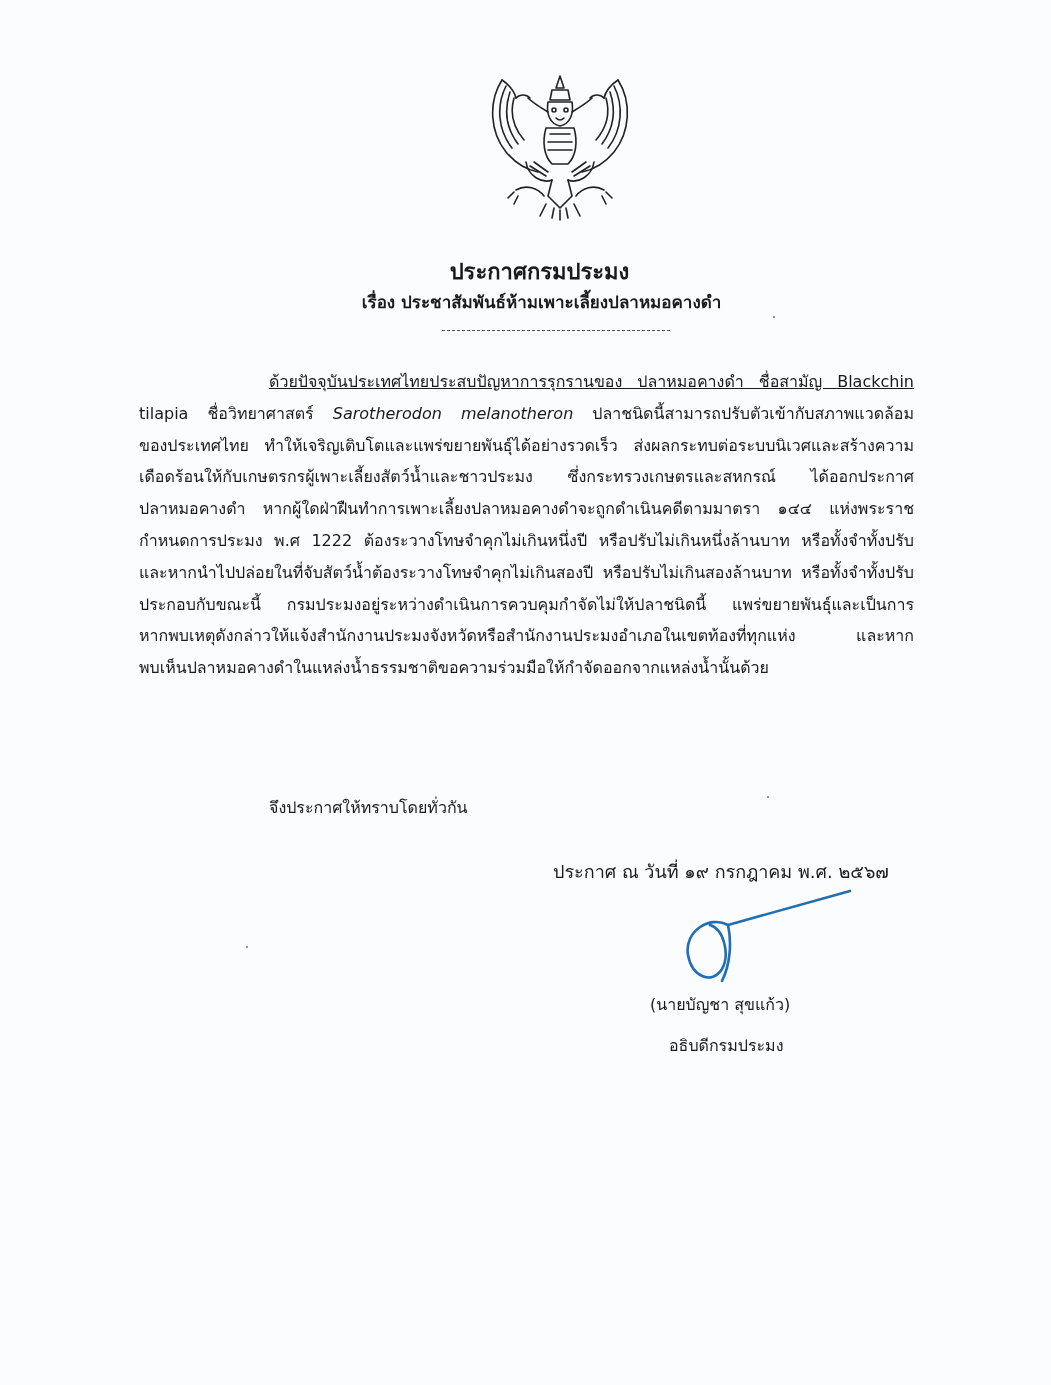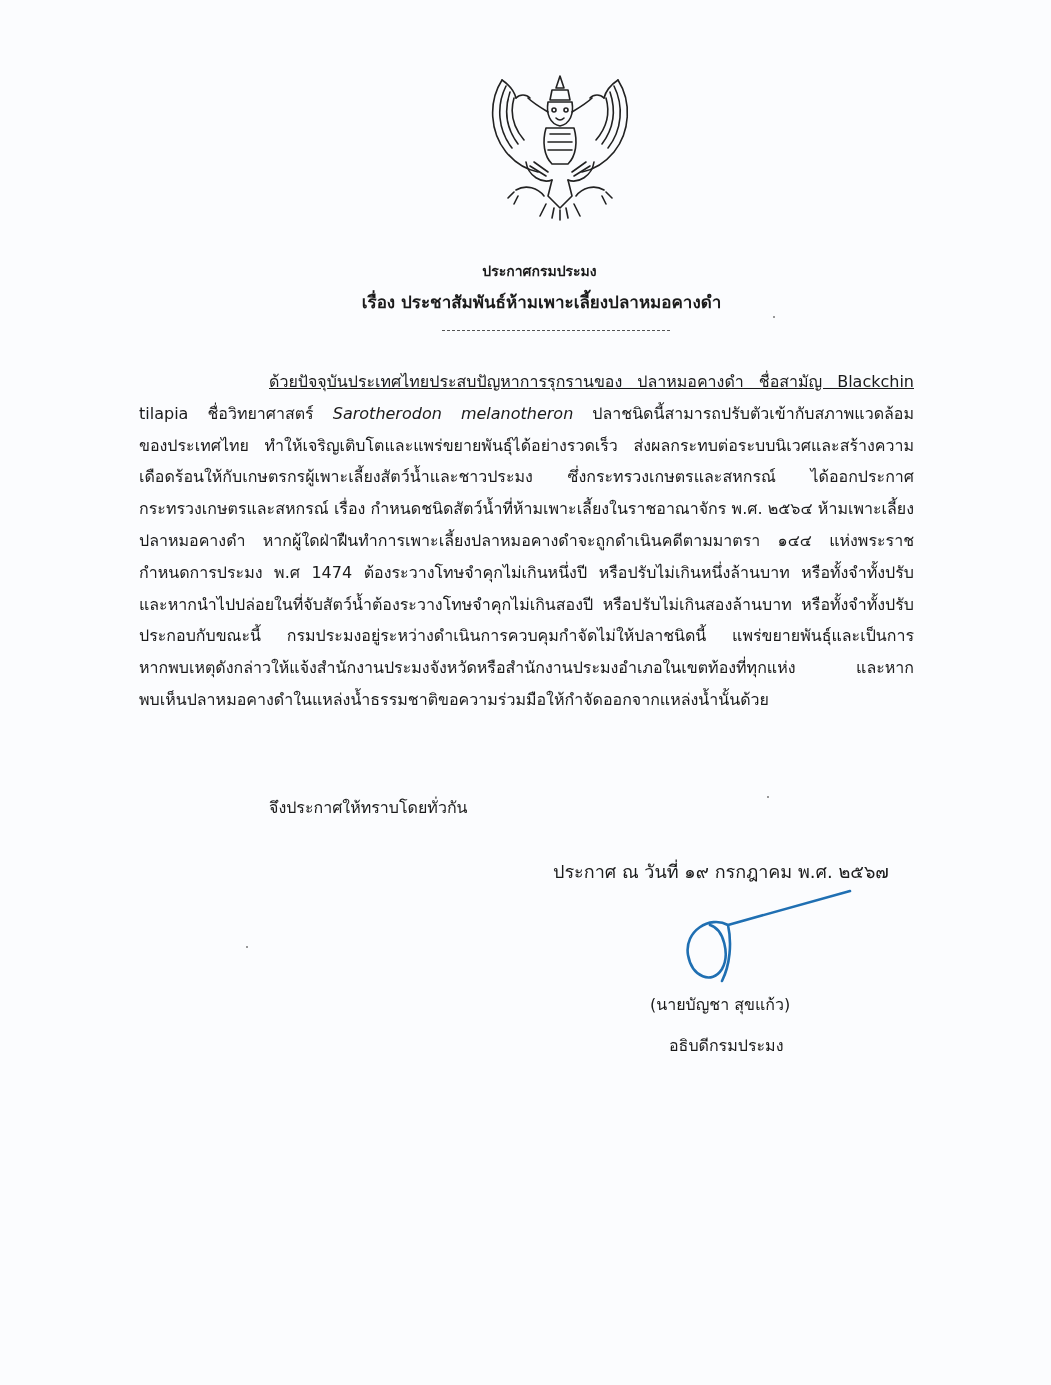--- a/index.html
+++ b/index.html
@@ -29,21 +29,21 @@
     }
     .header {
       position: absolute;
       left: 0;
       right: 0;
       top: 256px;
       text-align: center;
     }
     .title {
       font-weight: bold;
-      font-size: 14px;
+      font-size: 22px;
       line-height: 31px;
       margin: 0;
       padding-left: 28px;
     }
     .subject {
       font-weight: bold;
       font-size: 17px;
       line-height: 31px;
       margin: 0;
       padding-left: 32px;
@@ -164,23 +164,22 @@
     <p class="subject">เรื่อง ประชาสัมพันธ์ห้ามเพาะเลี้ยงปลาหมอคางดำ</p>
   </div>
 
   <div class="dash-rule"></div>
 
   <div class="body-text">
     <span class="line first">ด้วยปัจจุบันประเทศไทยประสบปัญหาการรุกรานของ ปลาหมอคางดำ ชื่อสามัญ Blackchin</span>
     <span class="line"><span>tilapia ชื่อวิทยาศาสตร์ </span><span class="sci">Sarotherodon melanotheron</span><span> ปลาชนิดนี้สามารถปรับตัวเข้ากับสภาพแวดล้อม</span></span>
     <span class="line">ของประเทศไทย ทำให้เจริญเติบโตและแพร่ขยายพันธุ์ได้อย่างรวดเร็ว ส่งผลกระทบต่อระบบนิเวศและสร้างความ</span>
     <span class="line">เดือดร้อนให้กับเกษตรกรผู้เพาะเลี้ยงสัตว์น้ำและชาวประมง ซึ่งกระทรวงเกษตรและสหกรณ์ ได้ออกประกาศ</span>
-    <span class="line">กระทรวงเกษตรและสหกรณ์ เรื่อง กำหนดชนิดสัตว์น้ำที่ห้ามเพาะเลี้ยงในราชอาณาจักร พ.ศ. ๒๕๖๔ ห้ามเพาะเลี้ยง</span>
     <span class="line">ปลาหมอคางดำ หากผู้ใดฝ่าฝืนทำการเพาะเลี้ยงปลาหมอคางดำจะถูกดำเนินคดีตามมาตรา ๑๔๔ แห่งพระราช</span>
-    <span class="line">กำหนดการประมง พ.ศ 1474 ต้องระวางโทษจำคุกไม่เกินหนึ่งปี หรือปรับไม่เกินหนึ่งล้านบาท หรือทั้งจำทั้งปรับ</span>
+    <span class="line">กำหนดการประมง พ.ศ 1222 ต้องระวางโทษจำคุกไม่เกินหนึ่งปี หรือปรับไม่เกินหนึ่งล้านบาท หรือทั้งจำทั้งปรับ</span>
     <span class="line">และหากนำไปปล่อยในที่จับสัตว์น้ำต้องระวางโทษจำคุกไม่เกินสองปี หรือปรับไม่เกินสองล้านบาท หรือทั้งจำทั้งปรับ</span>
     <span class="line">ประกอบกับขณะนี้ กรมประมงอยู่ระหว่างดำเนินการควบคุมกำจัดไม่ให้ปลาชนิดนี้ แพร่ขยายพันธุ์และเป็นการ</span>
     <span class="line">หากพบเหตุดังกล่าวให้แจ้งสำนักงานประมงจังหวัดหรือสำนักงานประมงอำเภอในเขตท้องที่ทุกแห่ง และหาก</span>
     <span class="line last">พบเห็นปลาหมอคางดำในแหล่งน้ำธรรมชาติขอความร่วมมือให้กำจัดออกจากแหล่งน้ำนั้นด้วย</span>
   </div>
 
   <div class="closing">จึงประกาศให้ทราบโดยทั่วกัน</div>
 
   <div class="date">ประกาศ ณ วันที่ ๑๙ กรกฎาคม พ.ศ. ๒๕๖๗</div>
 

